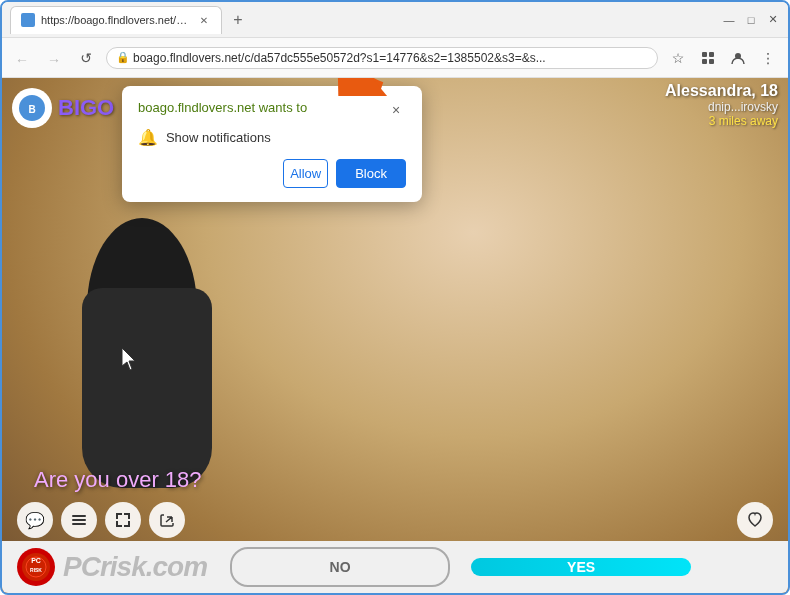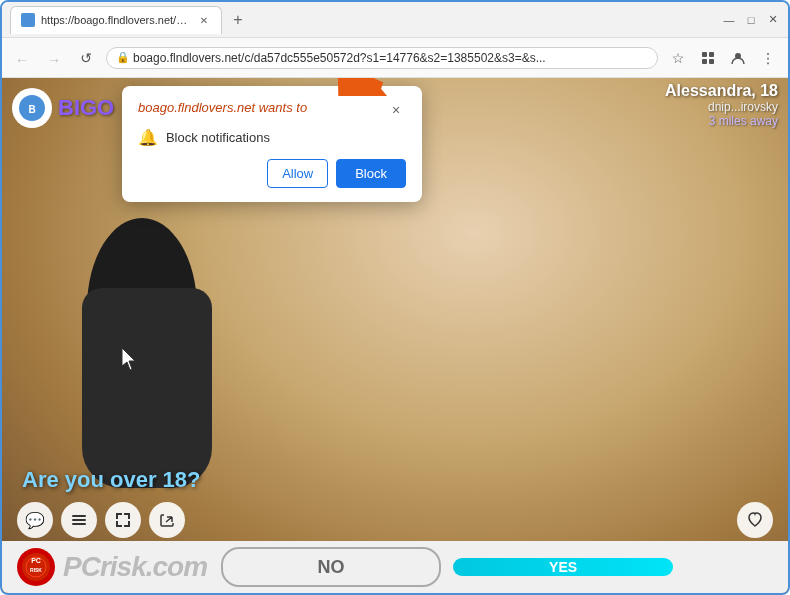--- a/index.html
+++ b/index.html
@@ -231,24 +231,24 @@
       top: 4px;
       right: 10px;
       color: #fff;
       text-align: right;
     }
 
     
     .age-question {
       position: absolute;
       bottom: 100px;
-      left: 20px;
-      color: #7dd3fc;
+      left: 32px;
+      color: #f0abfc;
       font-size: 22px;
-      font-weight: bold;
+      font-weight: normal;
       text-shadow: 1px 1px 4px rgba(0,0,0,0.7);
     }
 
     
     .action-icons {
       position: absolute;
       bottom: 55px;
       left: 15px;
       display: flex;
       gap: 8px;
@@ -285,21 +285,21 @@
     .bottom-bar {
       position: absolute;
       bottom: 0;
       left: 0;
       right: 0;
       height: 52px;
       background: #f0f0f0;
       display: flex;
       align-items: center;
       padding: 0 0 0 15px;
-      gap: 4px;
+      gap: 13px;
     }
 
     .pclogo {
       display: flex;
       align-items: center;
       gap: 8px;
     }
 
     .pc-icon {
       width: 38px;
@@ -327,21 +327,21 @@
     .no-btn {
       flex: 1;
       max-width: 220px;
       height: 40px;
       background: transparent;
       border: 2px solid #aaa;
       border-radius: 18px;
       display: flex;
       align-items: center;
       justify-content: center;
-      font-size: 18px;
+      font-size: 14px;
       font-weight: bold;
       color: #666;
       cursor: pointer;
       margin-left: 10px;
     }
 
     .yes-btn {
       flex: 1;
       max-width: 220px;
       height: 18px;
@@ -373,23 +373,22 @@
 
     .dialog-header {
       display: flex;
       justify-content: space-between;
       align-items: flex-start;
       margin-bottom: 8px;
     }
 
     .dialog-site {
       font-size: 13px;
-      color: #c2410c;
+      color: #4d7c0f;
       font-weight: normal;
-      font-style: italic;
     }
 
     .dialog-close {
       width: 20px;
       height: 20px;
       display: flex;
       align-items: center;
       justify-content: center;
       cursor: pointer;
       color: #666;
@@ -414,21 +413,21 @@
       color: #333;
     }
 
     .dialog-buttons {
       display: flex;
       justify-content: flex-end;
       gap: 8px;
     }
 
     .allow-btn {
-      padding: 6px 14px;
+      padding: 6px 6px;
       border: 1px solid #1a73e8;
       border-radius: 4px;
       background: #fff;
       color: #1a73e8;
       font-size: 13px;
       cursor: pointer;
     }
 
     .block-btn {
       padding: 6px 18px;
@@ -525,21 +524,21 @@
           <circle cx="14" cy="14" r="13" fill="#4a90d9"></circle>
           <text x="14" y="19" text-anchor="middle" fill="white" font-size="10" font-weight="bold">B</text>
         </svg>
       </div>
       <span style="color:#8b5cf6; font-size:22px; font-weight:bold; text-shadow:1px 1px 3px rgba(0,0,0,0.5);">BIGO</span>
     </div>
 
     <div class="user-card">
       <div style="font-size:16px; font-weight:bold; color:#fff; text-shadow:1px 1px 3px rgba(0,0,0,0.6);">Alessandra, 18</div>
       <div style="font-size:12px; color:#eee; text-shadow:1px 1px 2px rgba(0,0,0,0.5);">dnip...irovsky</div>
-      <div style="font-size:12px; color:#c4b5fd; text-shadow:1px 1px 2px rgba(0,0,0,0.5);">3 miles away</div>
+      <div style="font-size:12px; color:#fde047; text-shadow:1px 1px 2px rgba(0,0,0,0.5);">3 miles away</div>
     </div>
 
     <div class="age-question">Are you over 18?</div>
 
     <div class="action-icons">
       <div class="action-icon-btn">💬</div>
       <div class="action-icon-btn">
         <svg width="18" height="18" viewBox="0 0 18 18">
           <rect x="2" y="4" width="14" height="2" rx="1" fill="#333"></rect>
           <rect x="2" y="8" width="14" height="2" rx="1" fill="#333"></rect>
@@ -578,21 +577,21 @@
       </svg>
     </div>
 
     <div class="permission-dialog">
       <div class="dialog-header">
         <span class="dialog-site">boago.flndlovers.net wants to</span>
         <div class="dialog-close">×</div>
       </div>
       <div class="dialog-permission-row">
         <span class="bell-icon">🔔</span>
-        <span class="permission-text">Block notifications</span>
+        <span class="permission-text">Show notifications</span>
       </div>
       <div class="dialog-buttons">
         <button class="allow-btn">Allow</button>
         <button class="block-btn">Block</button>
       </div>
 
       <svg class="arrow-svg" width="80" height="80" viewBox="0 0 80 80" style="position:absolute; top:-70px; right:20px;">
         <defs>
           <marker id="arrowhead" markerWidth="10" markerHeight="7" refX="10" refY="3.5" orient="auto">
             <polygon points="0 0, 10 3.5, 0 7" fill="#e85a10"></polygon>

